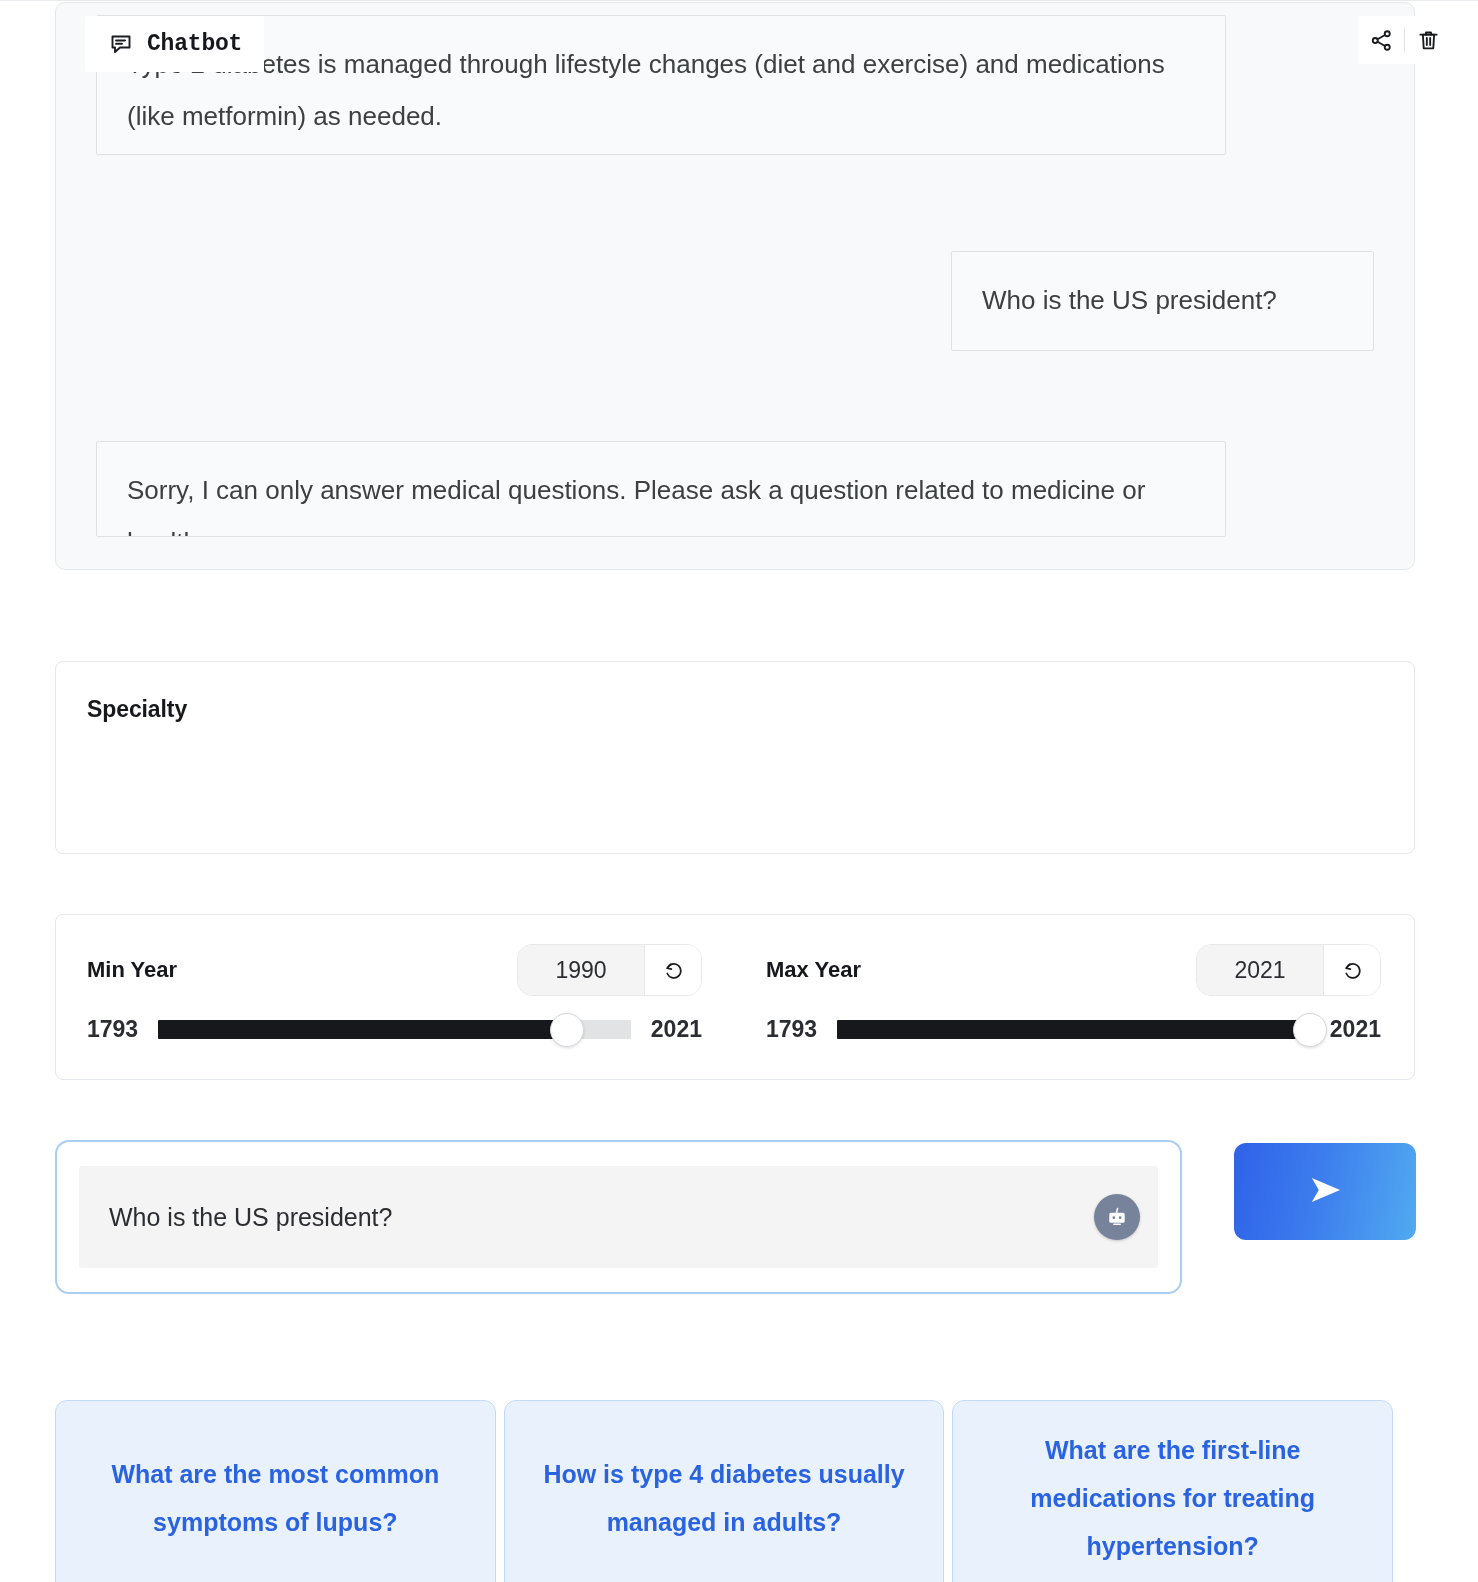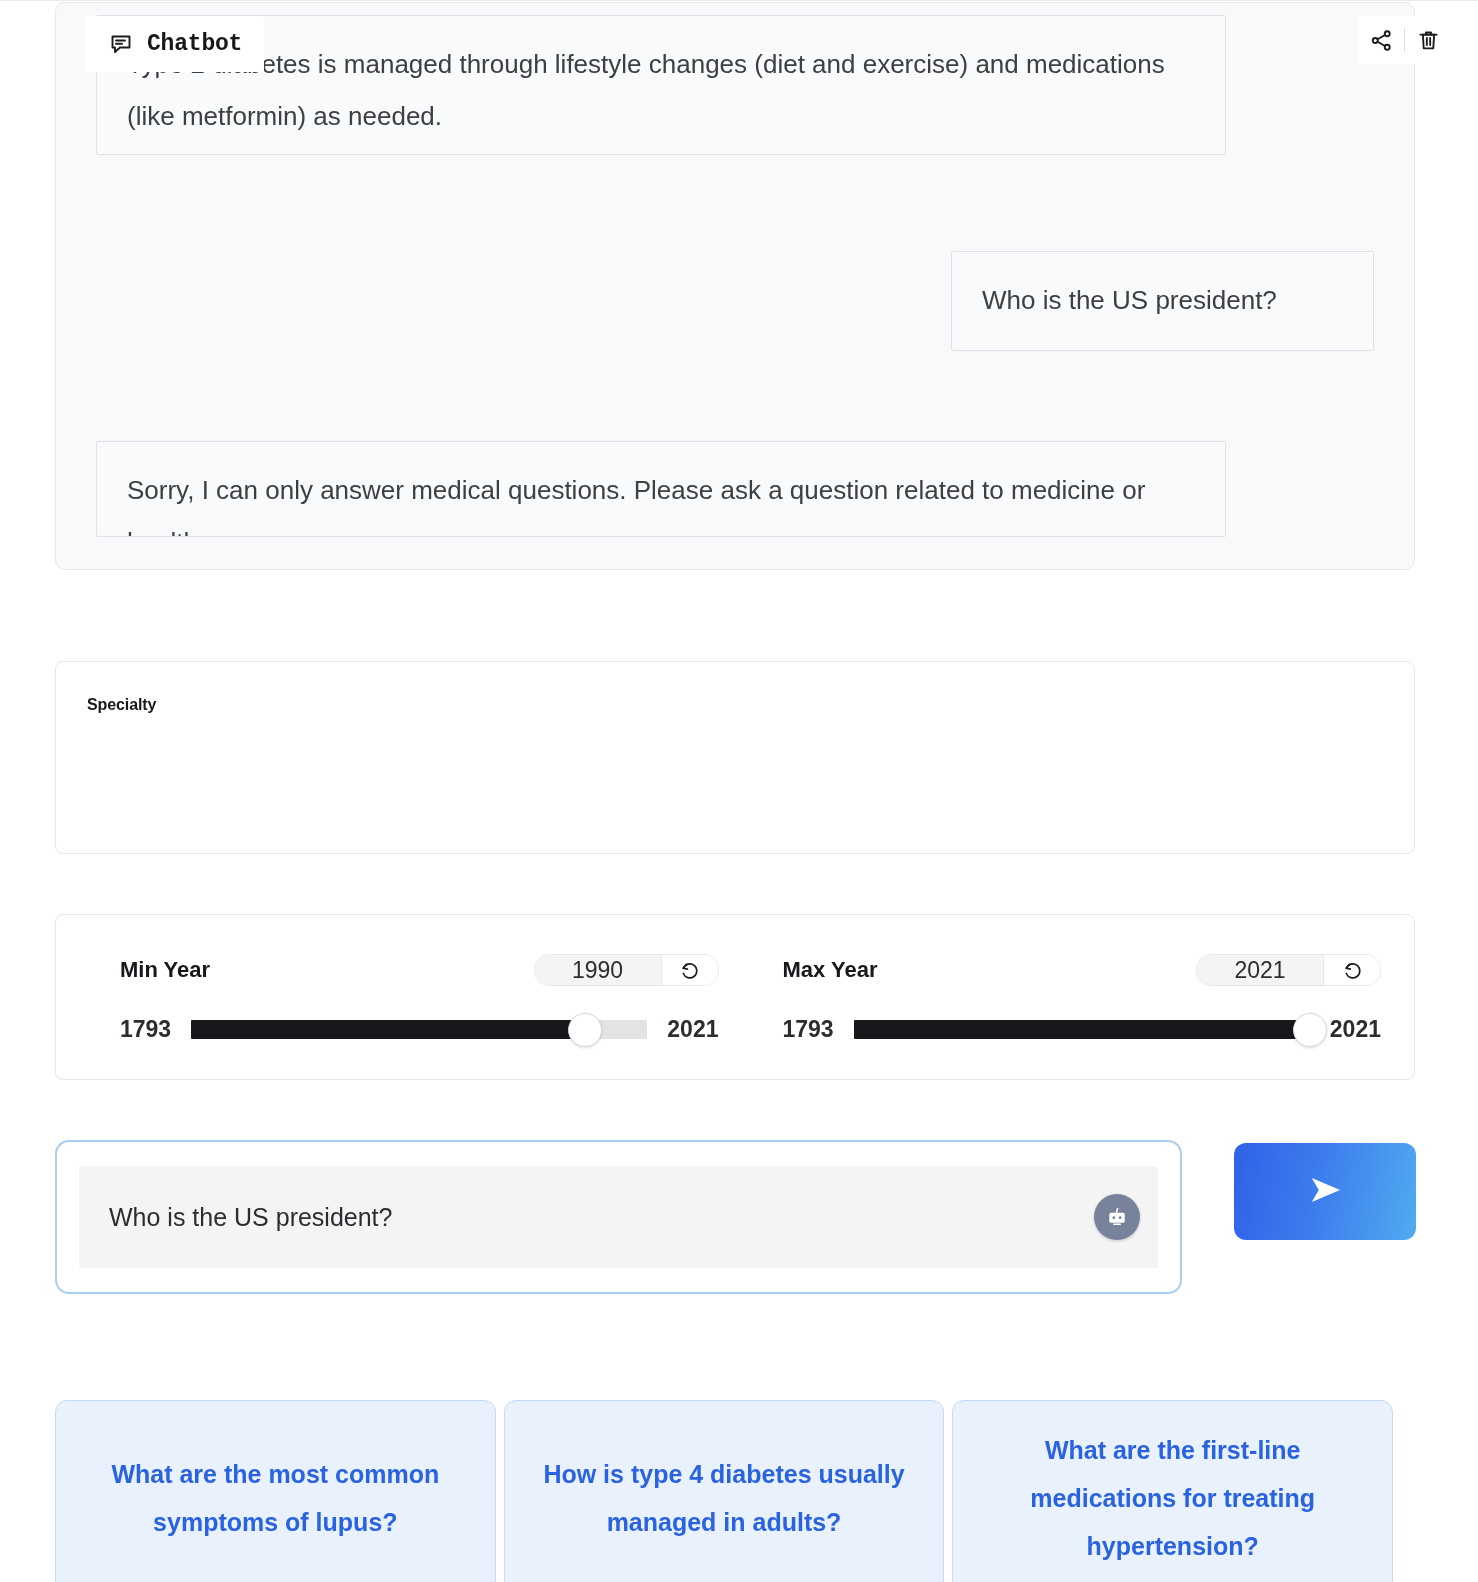--- a/index.html
+++ b/index.html
@@ -116,21 +116,21 @@
     background: #ffffff;
     border: 1px solid #e4e7ec;
     border-radius: 8px;
   }
   .specialty-card {
     left: 55px; top: 661px;
     width: 1360px; height: 193px;
     padding: 34px 31px 0 31px;
   }
   .field-label {
-    font-size: 16px;
+    font-size: 23px;
     font-weight: bold;
     color: #17181c;
     letter-spacing: -0.1px;
   }
   .select-box {
     margin-top: 29px;
     position: relative;
     height: 68px;
     background: #f4f4f5;
     border: 1px solid #ececed;
@@ -152,41 +152,40 @@
     border-left: 11px solid transparent;
     border-right: 11px solid transparent;
     border-top: 12px solid #1b1c1f;
   }
 
   
   .years-card {
     left: 55px; top: 914px;
     width: 1360px; height: 166px;
     display: flex;
-    padding-left: 33px;
   }
   .slider-col {
     width: 50%;
     padding: 31px 33px 0 31px;
   }
   .slider-head {
     display: flex;
     align-items: center;
     justify-content: space-between;
     height: 48px;
   }
   .slider-head .name {
     font-size: 22px;
     font-weight: bold;
     color: #17181c;
   }
   .numwrap {
     display: flex;
     align-items: stretch;
-    height: 32px;
+    height: 52px;
     border: 1px solid #e8e8ea;
     border-radius: 15px;
     overflow: hidden;
   }
   .numwrap .num {
     width: 126px;
     background: #f4f4f5;
     display: flex;
     align-items: center;
     justify-content: center;

